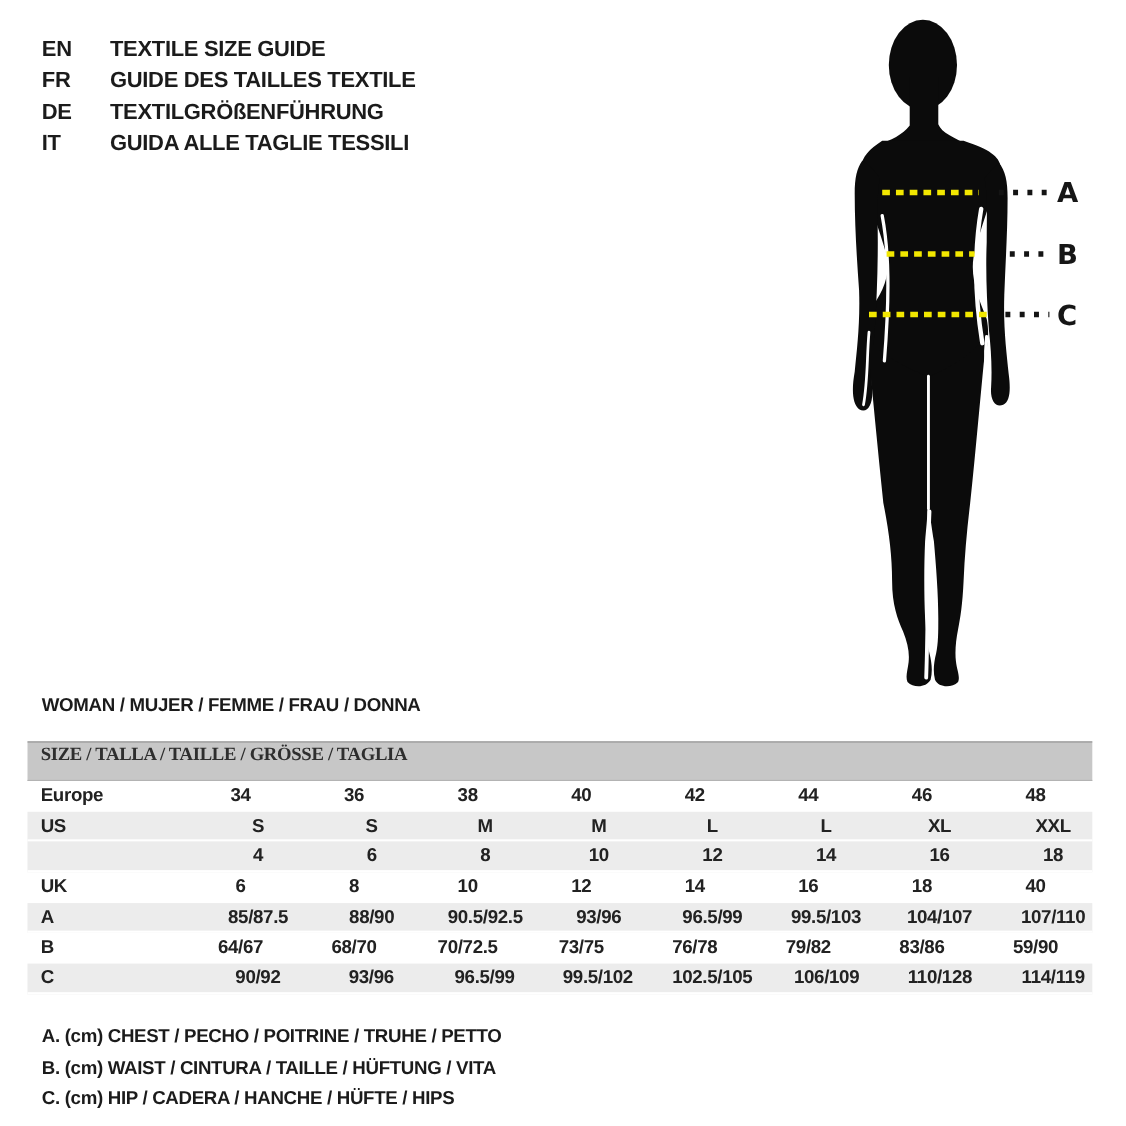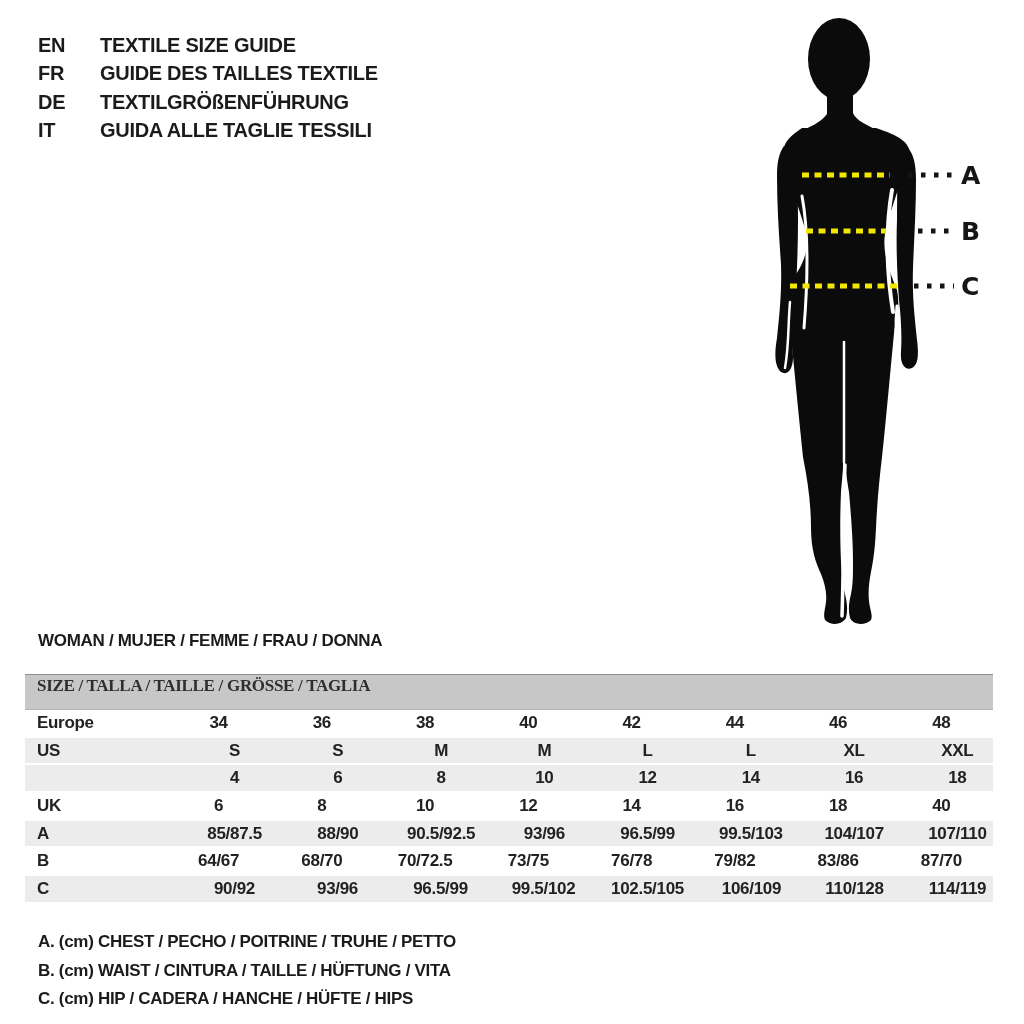--- a/index.html
+++ b/index.html
@@ -231,21 +231,21 @@
         </div>
         <div class="t-row">
           <div class="t-cell t-label">B</div>
           <div class="t-cell">64/67</div>
           <div class="t-cell">68/70</div>
           <div class="t-cell">70/72.5</div>
           <div class="t-cell">73/75</div>
           <div class="t-cell">76/78</div>
           <div class="t-cell">79/82</div>
           <div class="t-cell">83/86</div>
-          <div class="t-cell">87/70</div>
+          <div class="t-cell">59/90</div>
         </div>
         <div class="t-row shaded">
           <div class="t-cell t-label">C</div>
           <div class="t-cell">90/92</div>
           <div class="t-cell">93/96</div>
           <div class="t-cell">96.5/99</div>
           <div class="t-cell">99.5/102</div>
           <div class="t-cell">102.5/105</div>
           <div class="t-cell">106/109</div>
           <div class="t-cell">110/128</div>

